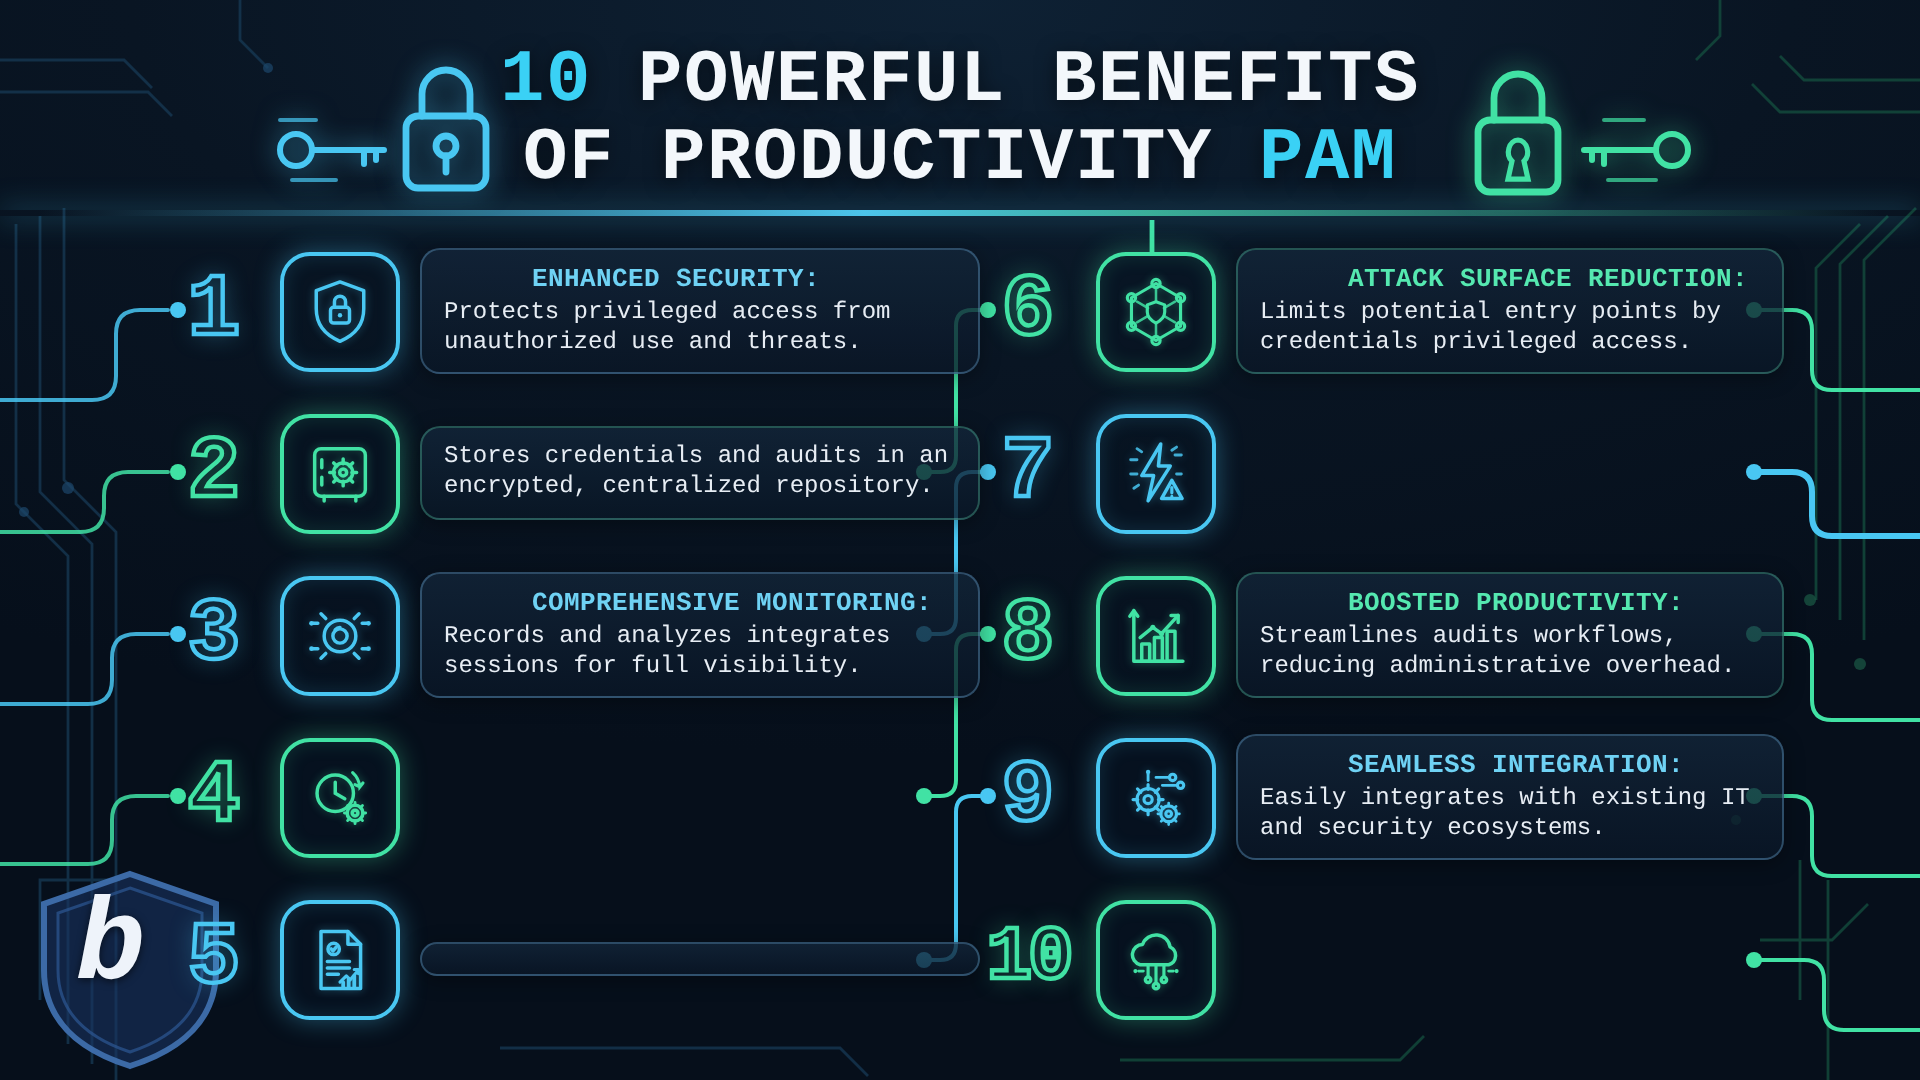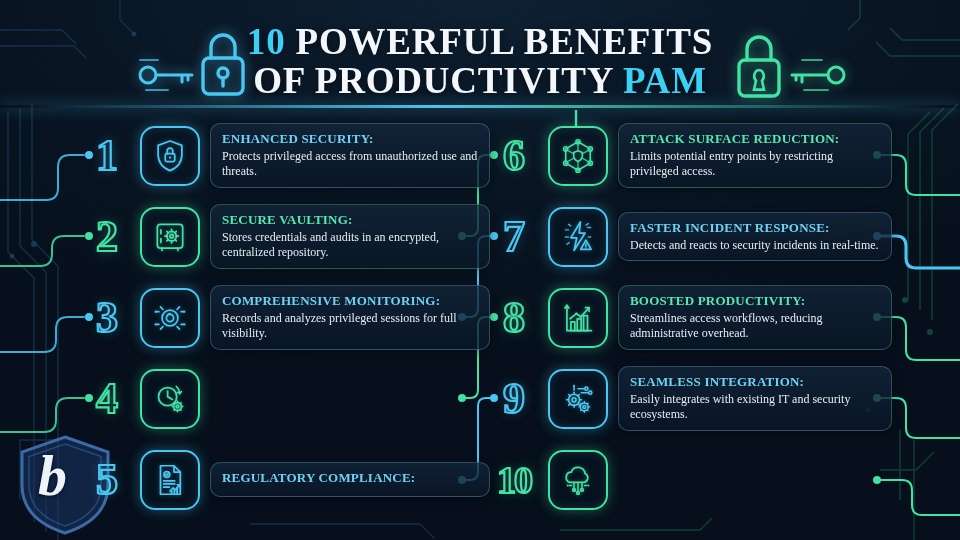--- a/index.html
+++ b/index.html
@@ -1,20 +1,20 @@
 <!DOCTYPE html>
 <html><head>
 <meta charset="utf-8">
 <style>
   html,body{margin:0;padding:0;background:#040b14;}
   .canvas{
     position:relative;width:960px;height:540px;overflow:hidden;
     background:
       radial-gradient(90% 70% at 50% 0%, #0e2134 0%, #091523 48%, #060f1b 100%);
-    font-family:Liberation Serif, serif;
+    font-family:Liberation Mono, monospace;
   }
   svg{display:block}
   .bg-svg,.conn-svg{position:absolute;left:0;top:0;pointer-events:none;}
   .bg-svg{z-index:1}
   .conn-svg{z-index:2}
 
   
   .title{position:absolute;z-index:3;top:22px;left:0;right:0;text-align:center;
          font-weight:bold;font-size:37px;line-height:1.06;letter-spacing:.8px;
          color:#f3f7fb;text-shadow:0 2px 10px rgba(0,0,0,.55);}
@@ -47,21 +47,21 @@
     border:2.5px solid var(--c);display:flex;align-items:center;justify-content:center;
     color:var(--c);background:rgba(8,20,34,.55);
     box-shadow:0 0 13px var(--glow), inset 0 0 10px var(--glow2);}
   .iconbox svg{filter:drop-shadow(0 0 2px var(--glow));}
 
   .card{width:256px;padding:7px 11px 8px 11px;border-radius:10px;
     border:1px solid var(--border);
     background:linear-gradient(180deg,rgba(19,38,58,.78),rgba(10,23,39,.78));
     box-shadow:0 2px 10px rgba(0,0,0,.35);}
   .col-right .card{width:250px;border-radius:10px;}
-  .card .t{font-size:13px;font-weight:bold;color:var(--tc);letter-spacing:.2px;margin-bottom:2px;white-space:nowrap;}
+  .card .t{font-size:13px;font-weight:bold;color:var(--tc);letter-spacing:.2px;margin-bottom:2px;white-space:nowrap;margin-left:44px;}
   .card .d{font-size:12px;color:#e7edf4;line-height:1.22;}
 
   
   .logo{position:absolute;z-index:3;left:14px;top:432px;width:102px;height:106px;opacity:.95;}
   .logo-letter{position:absolute;z-index:4;left:38px;top:442px;width:60px;
     font-weight:bold;font-style:italic;font-size:58px;color:#eef3fa;
     text-shadow:0 1px 4px rgba(0,0,0,.6);}
 </style>
 </head>
 <body>
@@ -225,21 +225,20 @@
         <svg width="38" height="38" viewBox="0 0 48 48" fill="none" stroke="currentColor" stroke-width="2.2" stroke-linejoin="round" stroke-linecap="round">
           <rect x="8" y="8" width="32" height="30" rx="4"></rect>
           <circle cx="26" cy="23" r="6"></circle>
             <circle cx="26" cy="23" r="2.2"></circle>
           <path d="M26,14.5 v3 M26,28.5 v3 M17.5,23 h3 M31.5,23 h3 M20,17 l2,2 M32,29 l-2,-2 M32,17 l-2,2 M20,29 l2,-2"></path>
           <path d="M12.5,15 v5 M12.5,26 v5"></path>
             <path d="M14,38 v3 M34,38 v3"></path>
         </svg>
       </div>
       <div class="card">
-        <div class="t">SECURE VAULTING:</div>
         <div class="d">Stores credentials and audits in an encrypted, centralized repository.</div>
       </div>
     </div>
 
     <div class="row blue">
       <div class="num">3</div>
       <div class="iconbox">
         <svg width="38" height="38" viewBox="0 0 48 48" fill="none" stroke="currentColor" stroke-width="2.2" stroke-linecap="round">
           <circle cx="24" cy="24" r="10"></circle>
             <circle cx="24" cy="24" r="4.5"></circle>
@@ -247,21 +246,21 @@
           <path d="M10,16 h-3 M10,32 h-3 M38,16 h3 M38,32 h3"></path>
           <circle cx="6" cy="16" r="1.5" fill="currentColor" stroke="none"></circle>
             <circle cx="6" cy="32" r="1.5" fill="currentColor" stroke="none"></circle>
           <circle cx="42" cy="16" r="1.5" fill="currentColor" stroke="none"></circle>
             <circle cx="42" cy="32" r="1.5" fill="currentColor" stroke="none"></circle>
           <path d="M12,10 l3,3 M36,10 l-3,3 M12,38 l3,-3 M36,38 l-3,-3"></path>
         </svg>
       </div>
       <div class="card">
         <div class="t">COMPREHENSIVE MONITORING:</div>
-        <div class="d">Records and analyzes privileged sessions for full visibility.</div>
+        <div class="d">Records and analyzes integrates sessions for full visibility.</div>
       </div>
     </div>
 
     <div class="row green">
       <div class="num">4</div>
       <div class="iconbox">
         <svg width="38" height="38" viewBox="0 0 48 48" fill="none" stroke="currentColor" stroke-width="2.2" stroke-linecap="round">
           <circle cx="21" cy="21" r="11.5"></circle>
           <path d="M21,14 V21 L27,24.5"></path>
           <path d="M32,8 a14,14 0 0 1 4.5,9 l2,-2.5 m-2,2.5 l-3,-1.5" stroke-width="2"></path>
@@ -280,21 +279,20 @@
             <path d="M29,6 V14 H37"></path>
           <circle cx="20" cy="17" r="3.6"></circle>
             <path d="M18.4,17 l1.2,1.3 2,-2.4"></path>
           <path d="M16,25 h14 M16,29 h14 M16,33 h7"></path>
           <path d="M24,38 l4,-4 2.5,2.5 5,-6" stroke-width="2"></path>
             <path d="M33,30 h2.7 v2.7" stroke-width="2"></path>
           <path d="M26,41 v-3 M29.5,41 v-5 M33,41 v-7" stroke-width="2.4"></path>
         </svg>
       </div>
       <div class="card">
-        <div class="t">REGULATORY COMPLIANCE:</div>
       </div>
     </div>
   </div>
 
   <div class="col col-right">
 
     <div class="row green">
       <div class="num">6</div>
       <div class="iconbox">
         <svg width="38" height="38" viewBox="0 0 48 48" fill="none" stroke="currentColor" stroke-width="2" stroke-linejoin="round" stroke-linecap="round">
@@ -304,59 +302,55 @@
             <circle cx="39.5" cy="33" r="2.6"></circle>
           <circle cx="24" cy="42" r="2.6"></circle>
             <circle cx="8.5" cy="33" r="2.6"></circle>
             <circle cx="8.5" cy="15" r="2.6"></circle>
           <path d="M24,9 V17 M24,31 V39 M12,17.5 l7,4 M36,17.5 l-7,4 M12,30.5 l7,-4 M36,30.5 l-7,-4" stroke-width="1.6" opacity=".85"></path>
           <path d="M24,17.5 l5.5,2 v4.5 c0,3.6 -2.7,5.5 -5.5,7 c-2.8,-1.5 -5.5,-3.4 -5.5,-7 V19.5 Z"></path>
         </svg>
       </div>
       <div class="card">
         <div class="t">ATTACK SURFACE REDUCTION:</div>
-        <div class="d">Limits potential entry points by restricting privileged access.</div>
+        <div class="d">Limits potential entry points by credentials privileged access.</div>
       </div>
     </div>
 
     <div class="row blue">
       <div class="num">7</div>
       <div class="iconbox">
         <svg width="38" height="38" viewBox="0 0 48 48" fill="none" stroke="currentColor" stroke-width="2.2" stroke-linejoin="round" stroke-linecap="round">
           <path d="M27,5 L15,25 H22.5 L19,41 L33,19 H25.5 Z"></path>
           <path d="M8,15 h4 M8,24 h4 M10,33 l3,-2 M40,12 h-4 M40,24 h-3 M12,8 l3,2 M37,7 l-3,2" stroke-width="1.8" opacity=".85"></path>
           <path d="M34,28 l6.5,11.5 H27.5 Z"></path>
           <path d="M34,32.5 v3.4" stroke-width="2"></path>
             <circle cx="34" cy="38" r=".9" fill="currentColor" stroke="none"></circle>
         </svg>
-      </div>
-      <div class="card">
-        <div class="t">FASTER INCIDENT RESPONSE:</div>
-        <div class="d">Detects and reacts to security incidents in real-time.</div>
       </div>
     </div>
 
     <div class="row green">
       <div class="num">8</div>
       <div class="iconbox">
         <svg width="38" height="38" viewBox="0 0 48 48" fill="none" stroke="currentColor" stroke-width="2.2" stroke-linejoin="round" stroke-linecap="round">
           <path d="M10,8 V40 H41"></path>
             <path d="M10,8 l-2.5,3.5 M10,8 l2.5,3.5"></path>
           <rect x="15" y="29" width="5" height="11"></rect>
             <rect x="23" y="25" width="5" height="15"></rect>
             <rect x="31" y="21" width="5" height="19"></rect>
           <path d="M14,25 L22,18.5 L27.5,22.5 L38,11"></path>
           <path d="M38,11 h-4.5 M38,11 v4.5"></path>
           <circle cx="22" cy="18.5" r="1.6" fill="currentColor" stroke="none"></circle>
             <circle cx="27.5" cy="22.5" r="1.6" fill="currentColor" stroke="none"></circle>
         </svg>
       </div>
       <div class="card">
         <div class="t">BOOSTED PRODUCTIVITY:</div>
-        <div class="d">Streamlines access workflows, reducing administrative overhead.</div>
+        <div class="d">Streamlines audits workflows, reducing administrative overhead.</div>
       </div>
     </div>
 
     <div class="row blue">
       <div class="num">9</div>
       <div class="iconbox">
         <svg width="38" height="38" viewBox="0 0 48 48" fill="none" stroke="currentColor" stroke-width="2" stroke-linecap="round">
           <circle cx="19" cy="25" r="7"></circle>
             <circle cx="19" cy="25" r="2.6"></circle>
           <path d="M19,15.5 v3 M19,31.5 v3 M9.5,25 h3 M25.5,25 h3 M12.3,18.3 l2.1,2.1 M23.6,29.6 l2.1,2.1 M25.7,18.3 l-2.1,2.1 M14.4,29.6 l-2.1,2.1"></path>

